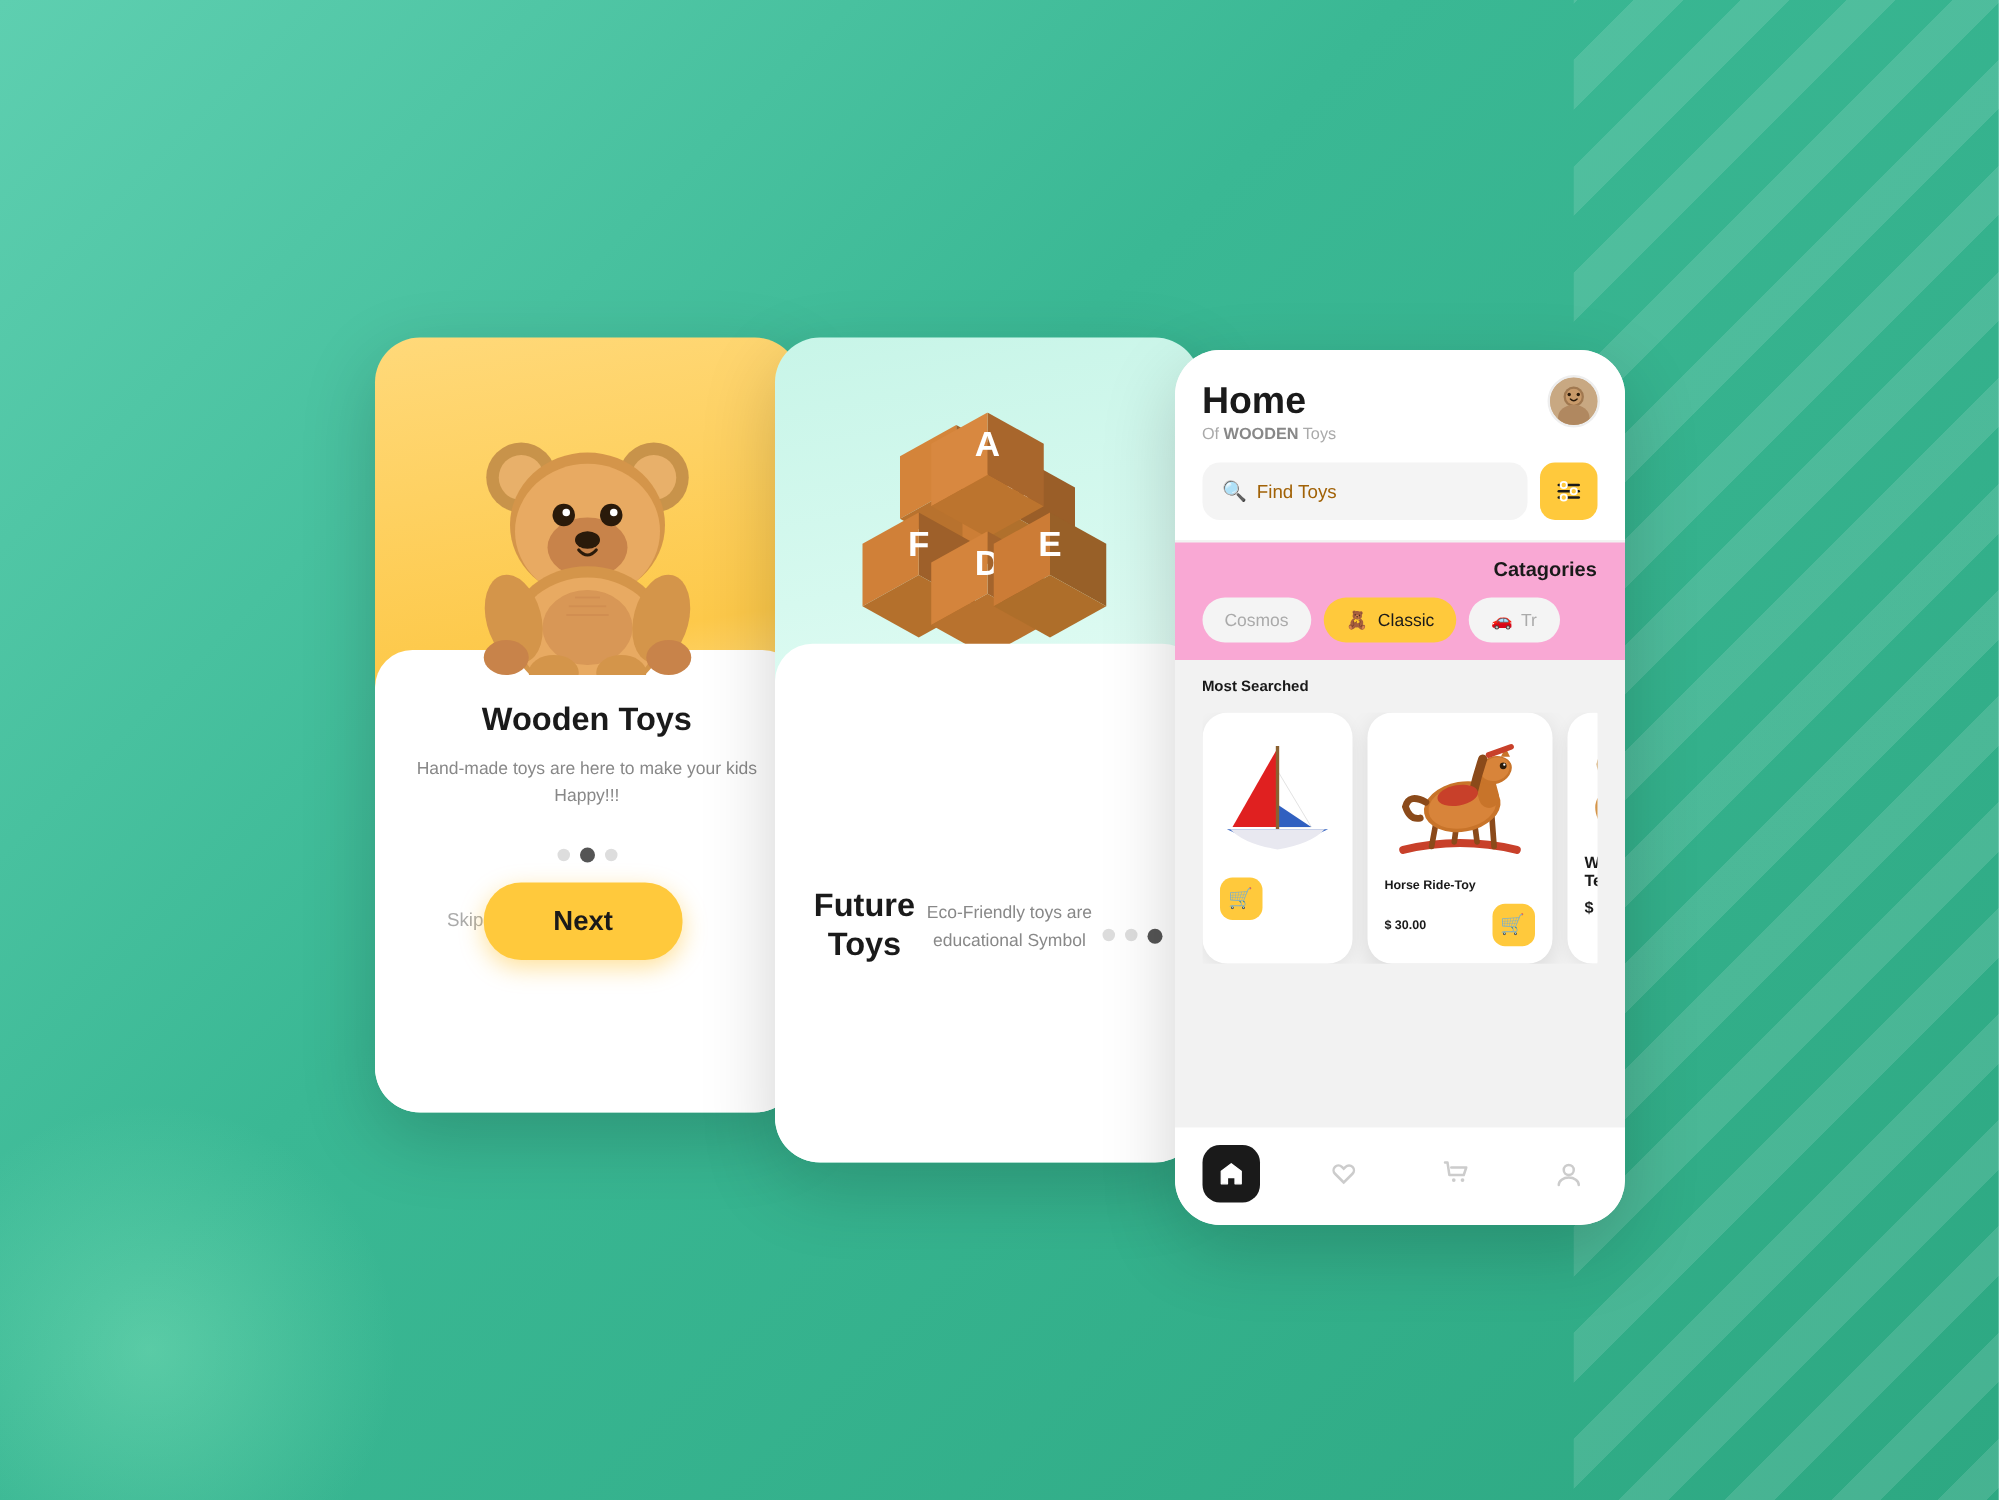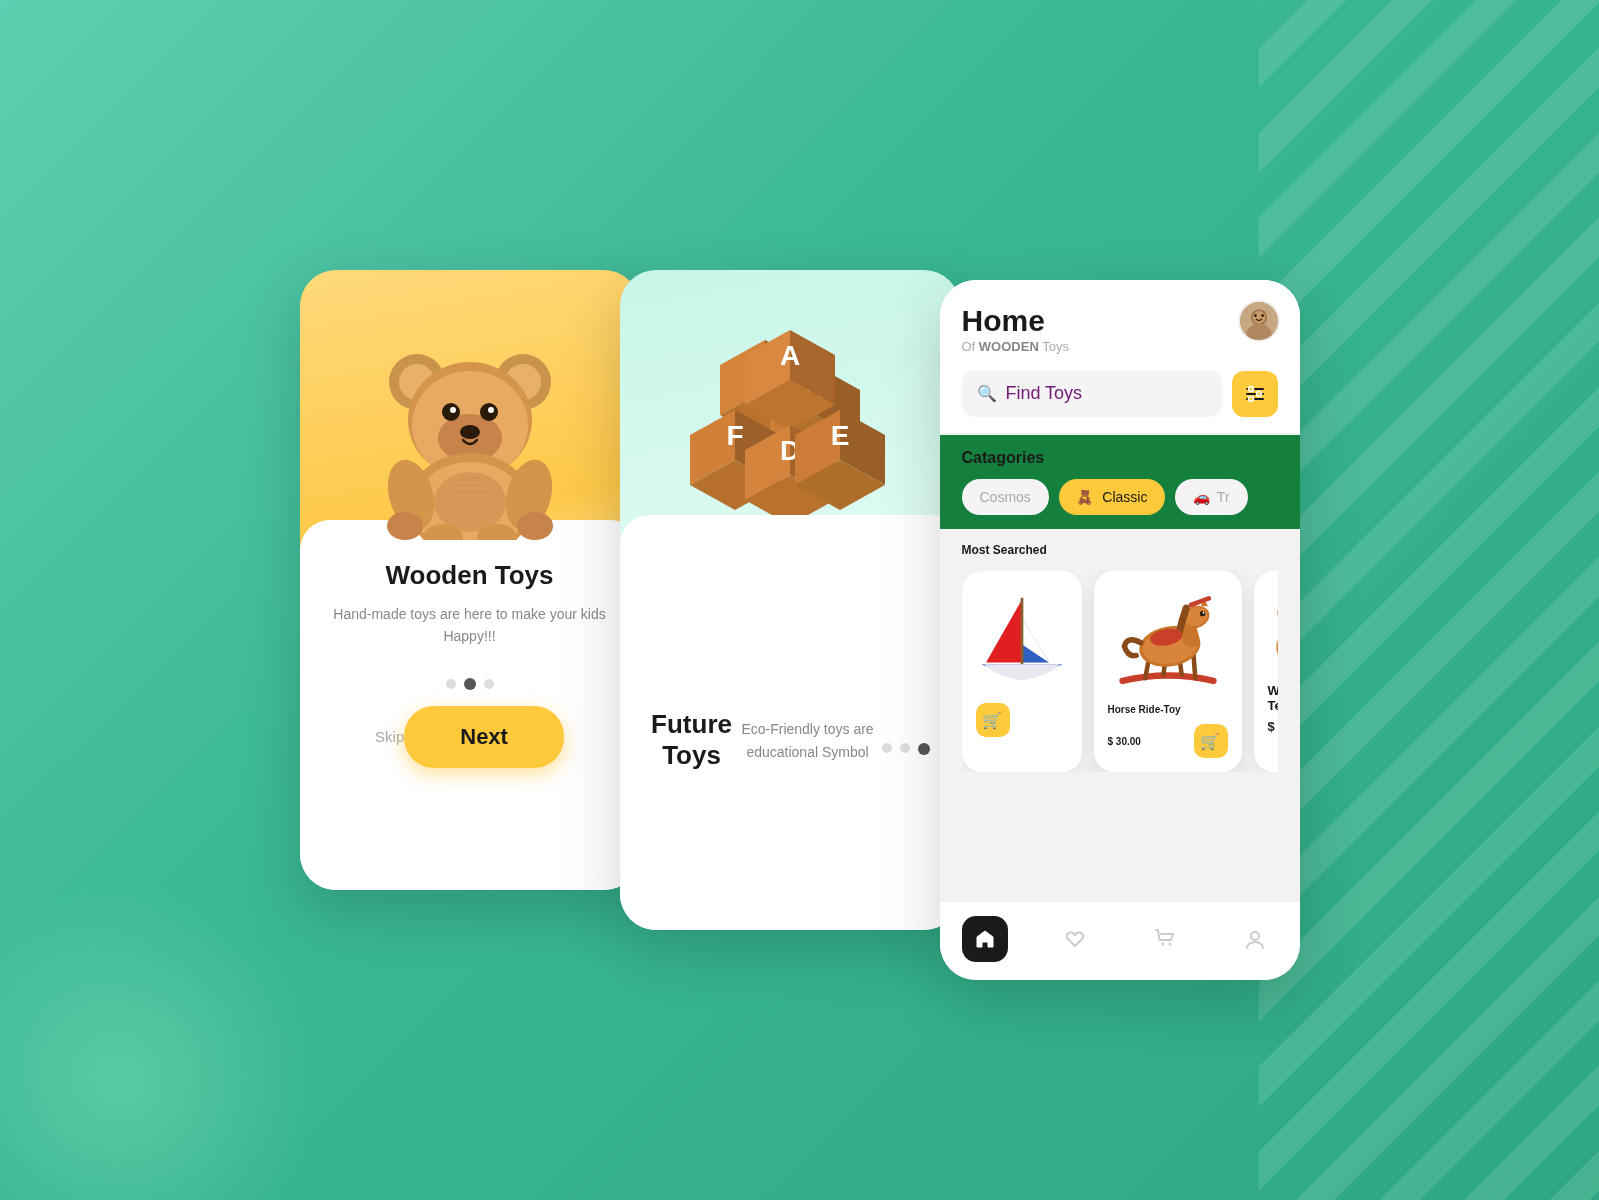--- a/index.html
+++ b/index.html
@@ -130,21 +130,21 @@
 
     .dot.active {
       background: #555;
       width: 12px; height: 12px;
     }
 
     .screen1-bottom {
       width: 100%;
       display: flex;
       align-items: center;
-      justify-content: center;
+      justify-content: flex-start;
       padding: 16px 28px 28px;
     }
 
     .skip-btn {
       font-size: 15px;
       color: #aaa;
       background: none;
       border: none;
       cursor: pointer;
     }
@@ -322,23 +322,24 @@
       cursor: pointer;
       display: flex;
       align-items: center;
       justify-content: center;
       font-size: 20px;
       color: #1a1a1a;
       flex-shrink: 0;
     }
 
     .categories-section {
-      background: #15803d;
+      background: #f9a8d4;
       padding: 14px 22px;
       margin-top: 2px;
+      text-align: right;
     }
 
     .categories-label {
       font-size: 16px;
       font-weight: 700;
       color: #1a1a1a;
       margin-bottom: 12px;
     }
 
     .categories-row {
@@ -694,21 +695,21 @@
           <path d="M18 19 Q21 22 24 19" stroke="#2a1a0a" stroke-width="1.2" fill="none" stroke-linecap="round"></path>
         </svg>
       </div>
       <div class="home-label">Home</div>
       <div class="home-sub">
         Of <span>WOODEN</span> Toys
       </div>
       <div class="search-row">
         <div class="search-bar">
           <span class="search-icon-circle">🔍</span>
-          <span style="color:#701a75;font-size:18px;">Find Toys</span>
+          <span style="color:#a16207;font-size:15px;">Find Toys</span>
         </div>
         <button class="filter-btn">
           <svg width="20" height="20" viewBox="0 0 20 20" fill="none" xmlns="http://www.w3.org/2000/svg">
             <line x1="2" y1="5" x2="18" y2="5" stroke="#1a1a1a" stroke-width="2" stroke-linecap="round"></line>
             <line x1="2" y1="10" x2="18" y2="10" stroke="#1a1a1a" stroke-width="2" stroke-linecap="round"></line>
             <line x1="2" y1="15" x2="18" y2="15" stroke="#1a1a1a" stroke-width="2" stroke-linecap="round"></line>
             <circle cx="6" cy="5" r="2.5" fill="#ffc93c" stroke="white" stroke-width="1.5"></circle>
             <circle cx="14" cy="10" r="2.5" fill="#ffc93c" stroke="white" stroke-width="1.5"></circle>
             <circle cx="6" cy="15" r="2.5" fill="#ffc93c" stroke="white" stroke-width="1.5"></circle>
           </svg>

